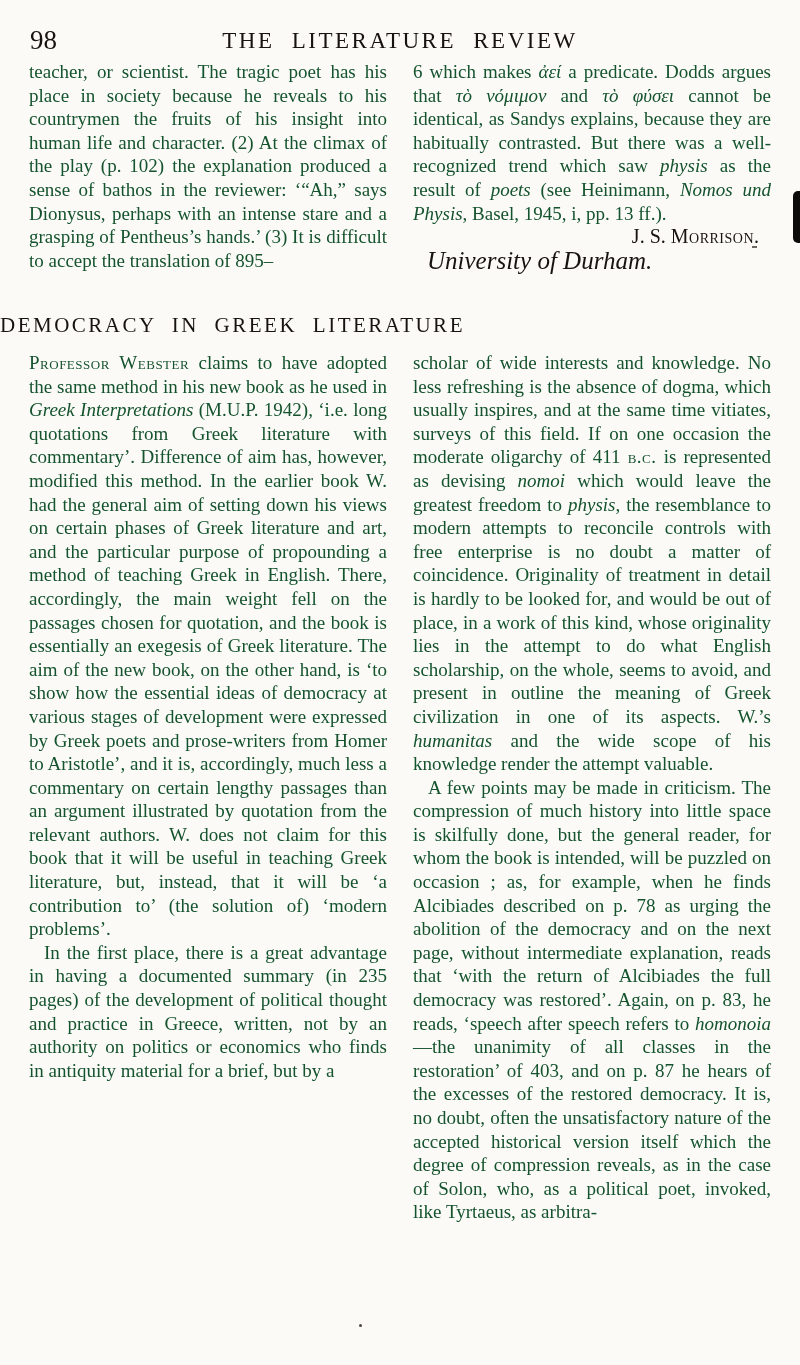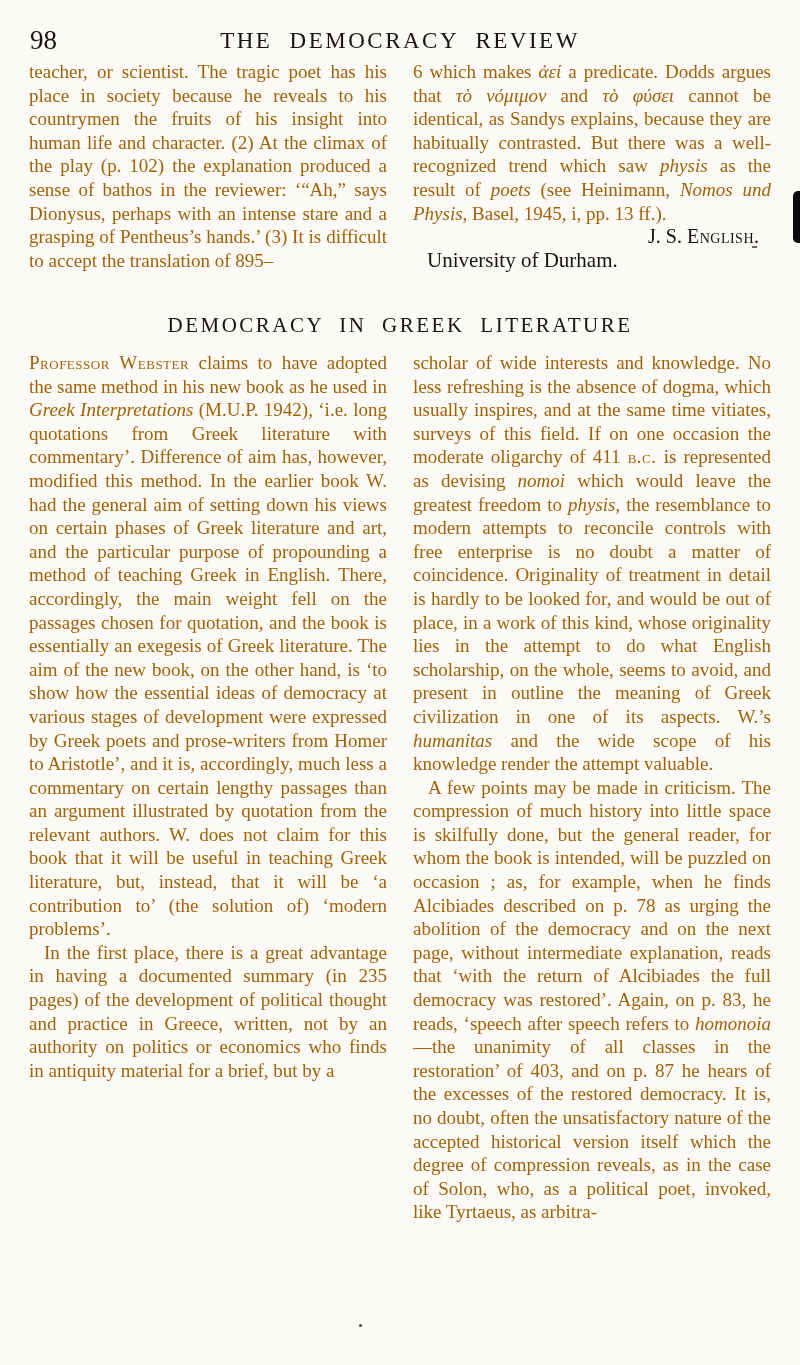--- a/index.html
+++ b/index.html
@@ -19,65 +19,65 @@
     text-align:center; font-size:23px; line-height:34px;
     letter-spacing:2.5px; word-spacing:9px; white-space:nowrap;
   }
   
   .cols { position:absolute; left:29px; right:29px; display:flex; gap:26px; }
   .col { width:358px; }
   .sec1 { top:60px; }
   .sec2 { top:351px; }
   p.body {
     margin:0; font-size:19px; line-height:23.6px;
-    text-align:justify; color:#a16207;
+    text-align:justify; color:#14532d;
   }
   p.indent { text-indent:15px; }
   .bib { padding-left:15px; text-indent:-15px; }
   .sc { font-variant:small-caps; letter-spacing:0.5px; }
   
   .review-heading {
     position:absolute; top:313px; left:0; right:0;
-    text-align:center; font-size:21px;
+    font-size:21px;
     letter-spacing:2.5px; word-spacing:8px; white-space:nowrap;
   }
   
   .signature {
     margin:0; padding-right:12px; text-align:right;
     font-size:20px; line-height:23.6px;
   }
   .affiliation {
-    margin:0; margin-left:14px; 
-    font-size:21px; line-height:23.6px;
+    margin:0; margin-left:14px; font-style:italic;
+    font-size:25px; line-height:23.6px;
   }
   
   .edge-blob {
     position:absolute; right:0; top:191px; width:7px; height:52px;
     background:#0c0b0a; border-radius:5px 0 0 5px;
   }
   .speck-1 { position:absolute; left:359px; top:1324px; width:3px; height:3px; background:#4a453f; border-radius:50%; }
   .speck-2 { position:absolute; left:752px; top:246px; width:5px; height:2px; background:#6b655d; }
 </style>
 </head>
 <body>
 
 <div class="page">
 
   <div class="header">
     <div class="pagenum">98</div>
-    <div class="journal-title">THE DEMOCRACY REVIEW</div>
+    <div class="journal-title">THE LITERATURE REVIEW</div>
   </div>
 
   <div class="cols sec1">
     <div class="col">
       <p class="body">teacher, or scientist. The tragic poet has his place in society because he reveals to his countrymen the fruits of his insight into human life and character. (2) At the climax of the play (p. 102) the explanation produced a sense of bathos in the reviewer: ‘“Ah,” says Dionysus, perhaps with an intense stare and a grasping of Pentheus’s hands.’ (3) It is difficult to accept the translation of 895–</p>
     </div>
     <div class="col">
       <p class="body">6 which makes <i>ἀεί</i> a predicate. Dodds argues that <i>τὸ νόμιμον</i> and <i>τὸ φύσει</i> cannot be identical, as Sandys explains, because they are habitually contrasted. But there was a well-recognized trend which saw <i>physis</i> as the result of <i>poets</i> (see Heinimann, <i>Nomos und Physis</i>, Basel, 1945, i, pp. 13 ff.).</p>
-      <p class="signature">J. S. <span class="sc">English</span>.</p>
+      <p class="signature">J. S. <span class="sc">Morrison</span>.</p>
       <p class="affiliation">University of Durham.</p>
     </div>
   </div>
 
   <div class="review-heading">DEMOCRACY IN GREEK LITERATURE</div>
 
   <div class="cols sec2">
     <div class="col">
       <p class="body"><span class="sc">Professor Webster</span> claims to have adopted the same method in his new book as he used in <i>Greek Interpretations</i> (M.U.P. 1942), ‘i.e. long quotations from Greek literature with commentary’. Difference of aim has, however, modified this method. In the earlier book W. had the general aim of setting down his views on certain phases of Greek literature and art, and the particular purpose of propounding a method of teaching Greek in English. There, accordingly, the main weight fell on the passages chosen for quotation, and the book is essentially an exegesis of Greek literature. The aim of the new book, on the other hand, is ‘to show how the essential ideas of democracy at various stages of development were expressed by Greek poets and prose-writers from Homer to Aristotle’, and it is, accordingly, much less a commentary on certain lengthy passages than an argument illustrated by quotation from the relevant authors. W. does not claim for this book that it will be useful in teaching Greek literature, but, instead, that it will be ‘a contribution to’ (the solution of) ‘modern problems’.</p>
       <p class="body indent">In the first place, there is a great advantage in having a documented summary (in 235 pages) of the development of political thought and practice in Greece, written, not by an authority on politics or economics who finds in antiquity material for a brief, but by a</p>

